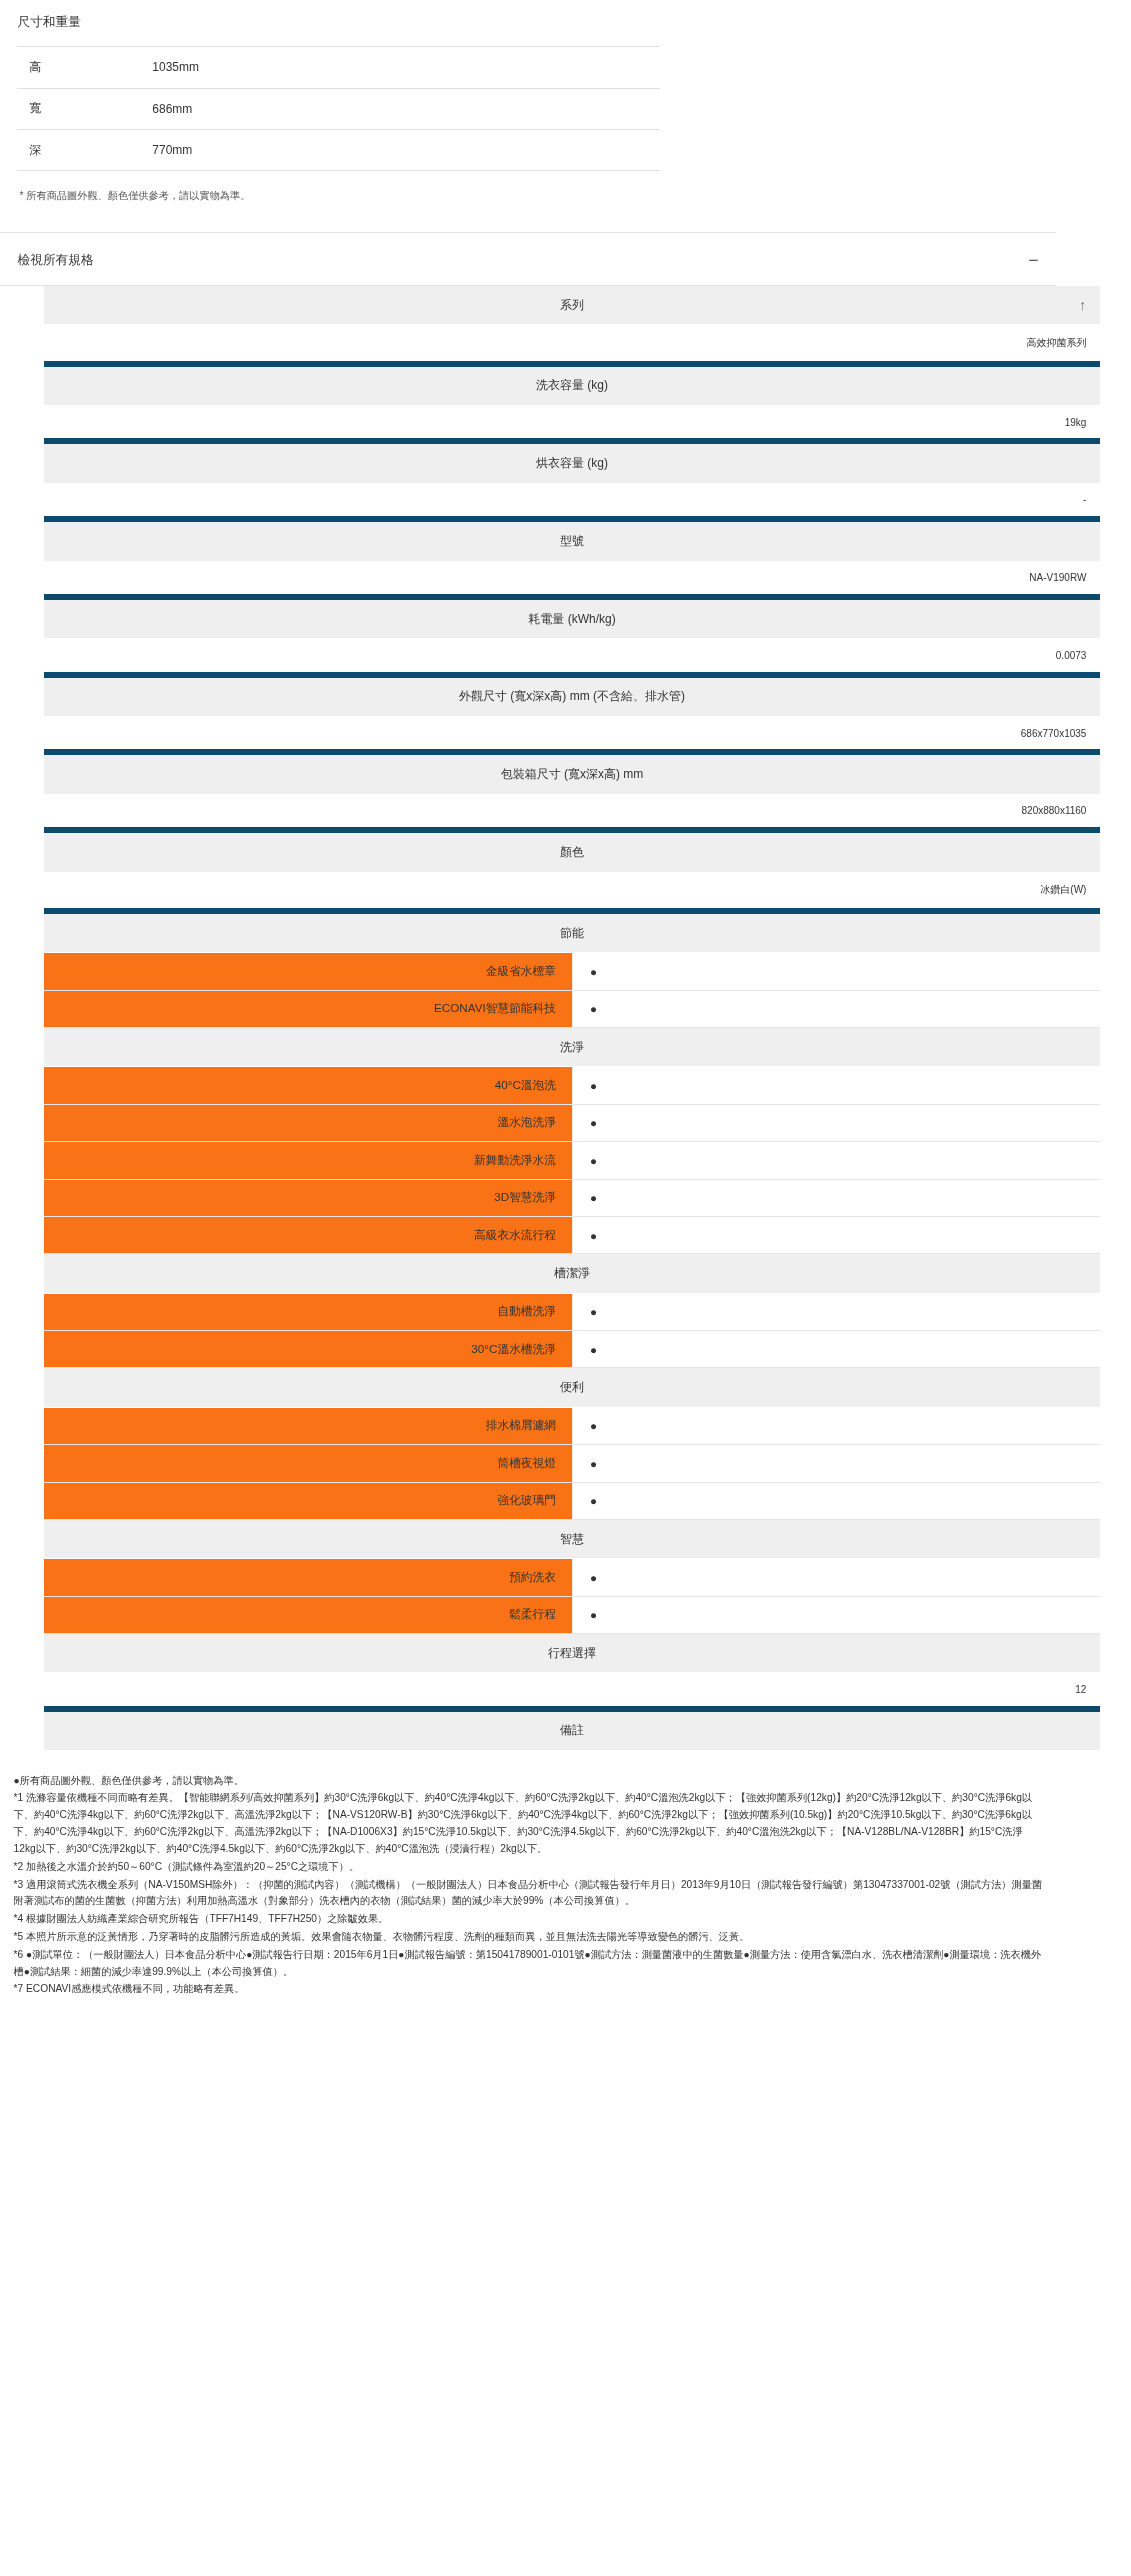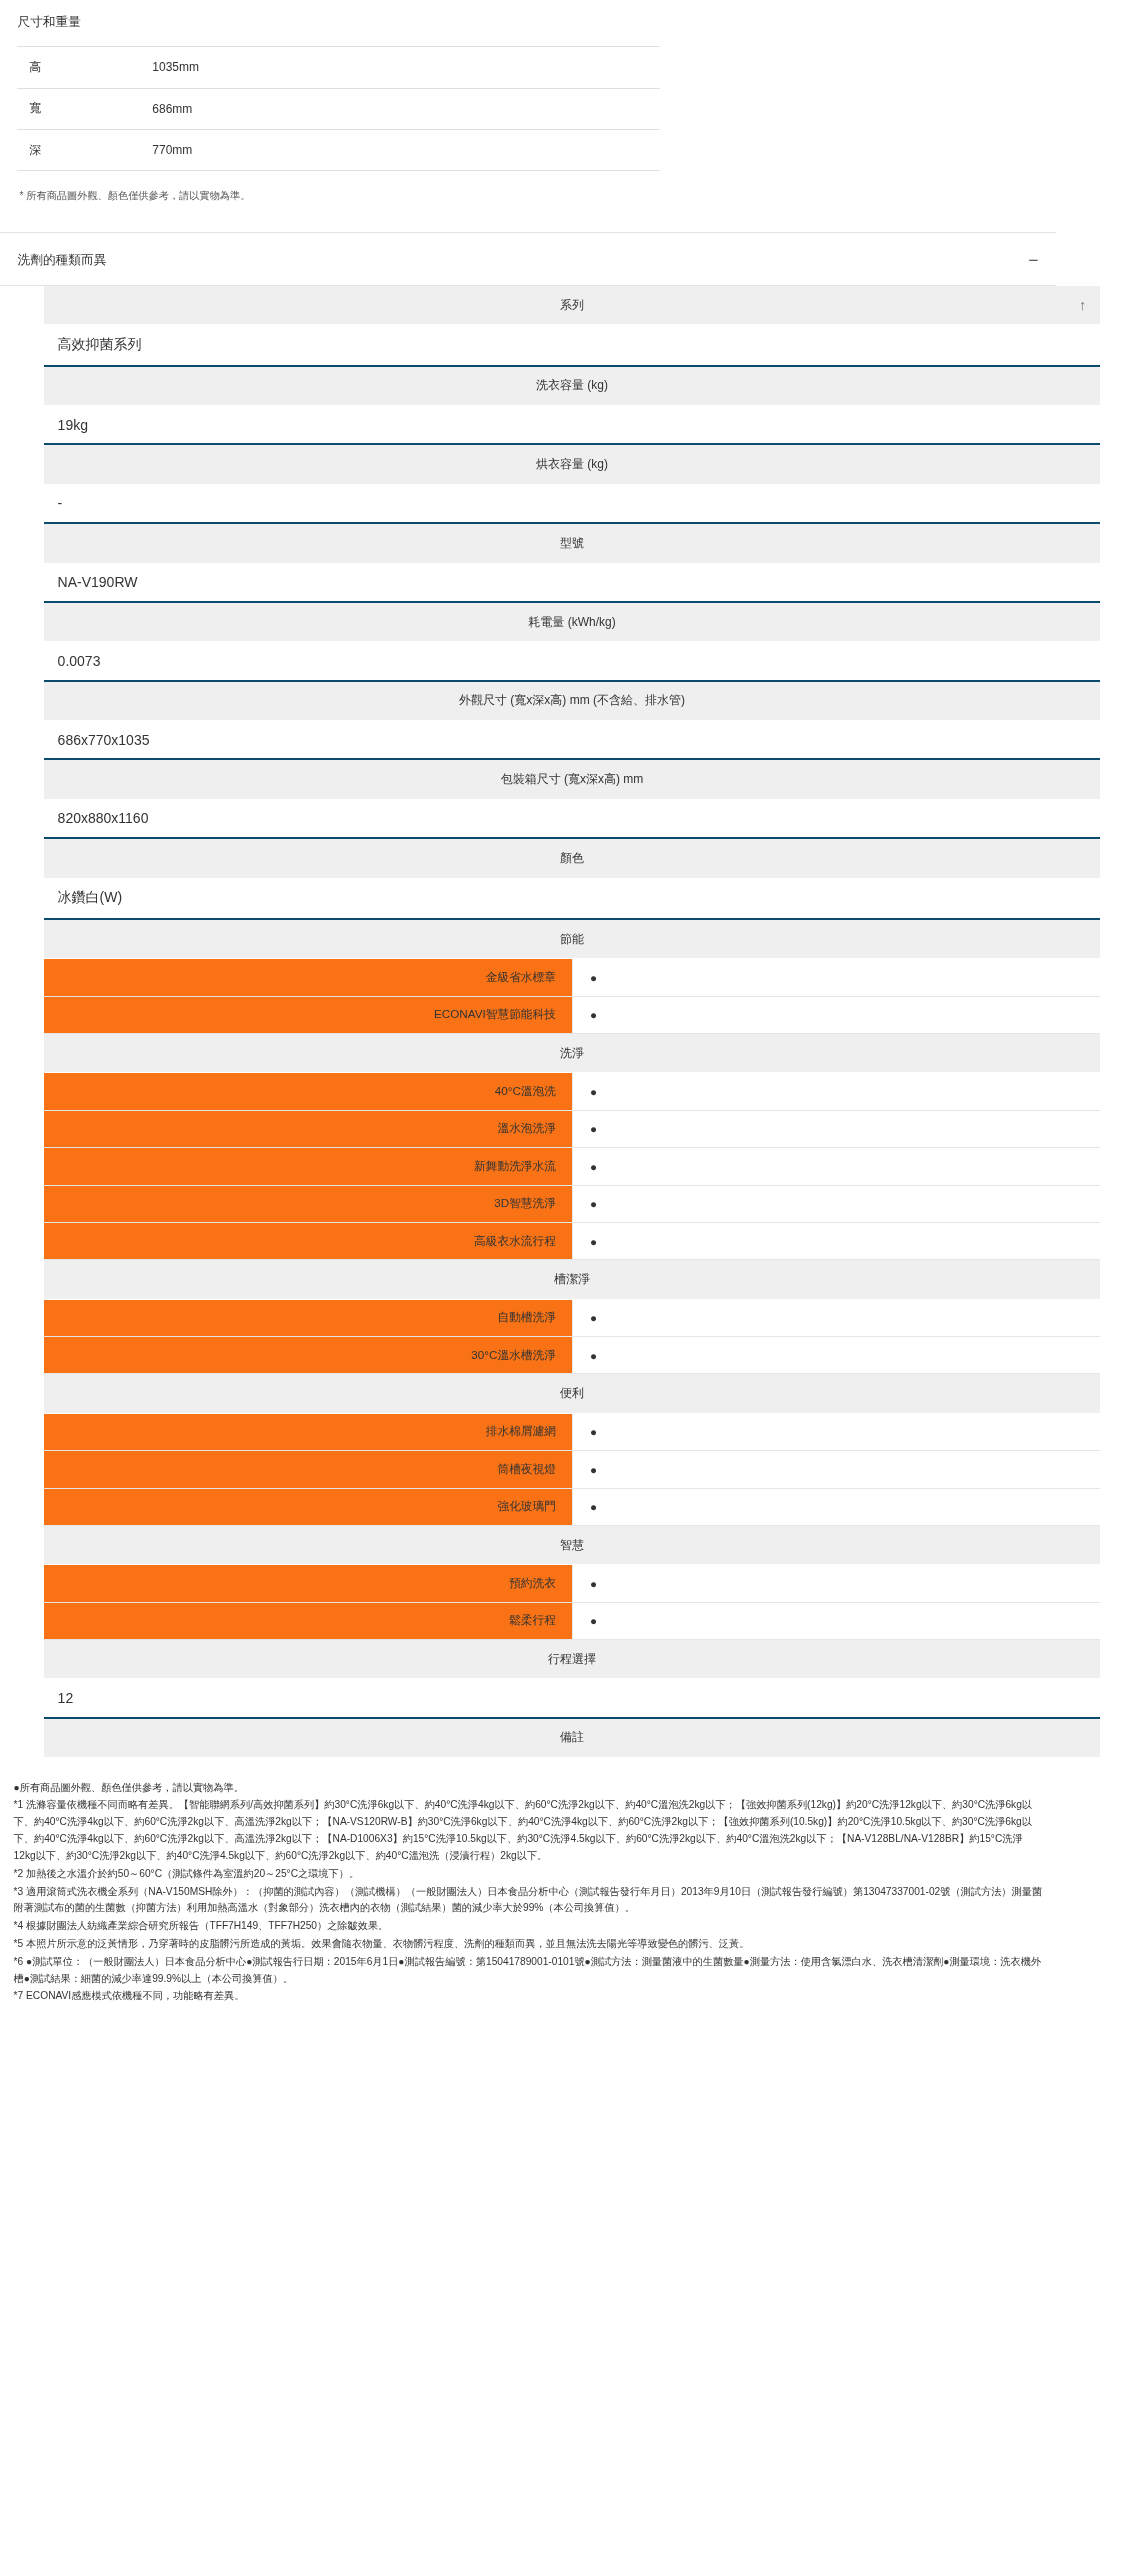--- a/index.html
+++ b/index.html
@@ -94,25 +94,26 @@
   }
   .spec-grouprow td {
     background: #efefef;
     text-align: center;
     font-size: 12px;
     color: #333;
     padding: 10.7px 5.8px;
     border-bottom: 1px solid #ffffff;
   }
   .spec-valuerow td {
-    font-size: 14px;
+    font-size: 10px;
     color: #333;
     padding: 10.7px 13.6px;
-    border-bottom: 2px solid #0c4a6e;
+    border-bottom: 6px solid #0c4a6e;
     background: #fff;
+    text-align: right;
   }
   .spec-featrow td {
     font-size: 11.7px;
     color: #333;
     border-bottom: 1px solid #e6e6e6;
     padding: 0;
   }
   .feat-label {
     width: 234px;
     background: #f97316;
@@ -173,21 +174,21 @@
           <td class="dim-value">770mm</td>
         </tr>
       </tbody>
     </table>
     <div class="dim-note">* 所有商品圖外觀、顏色僅供參考，請以實物為準。</div>
   </section>
 
   <hr class="hr-full">
 
   <div class="spec-header">
-    <span class="spec-header-title">洗劑的種類而異</span>
+    <span class="spec-header-title">檢視所有規格</span>
     <span class="spec-header-toggle">−</span>
   </div>
 
   <table class="spec-table">
     <tbody id="spec-body">
         <tr class="spec-grouprow">
           <td colspan="2" class="scroll-top-cell">系列<span class="scroll-top-arrow">↑</span></td>
         </tr>
         <tr class="spec-valuerow">
           <td colspan="2">高效抑菌系列</td>

